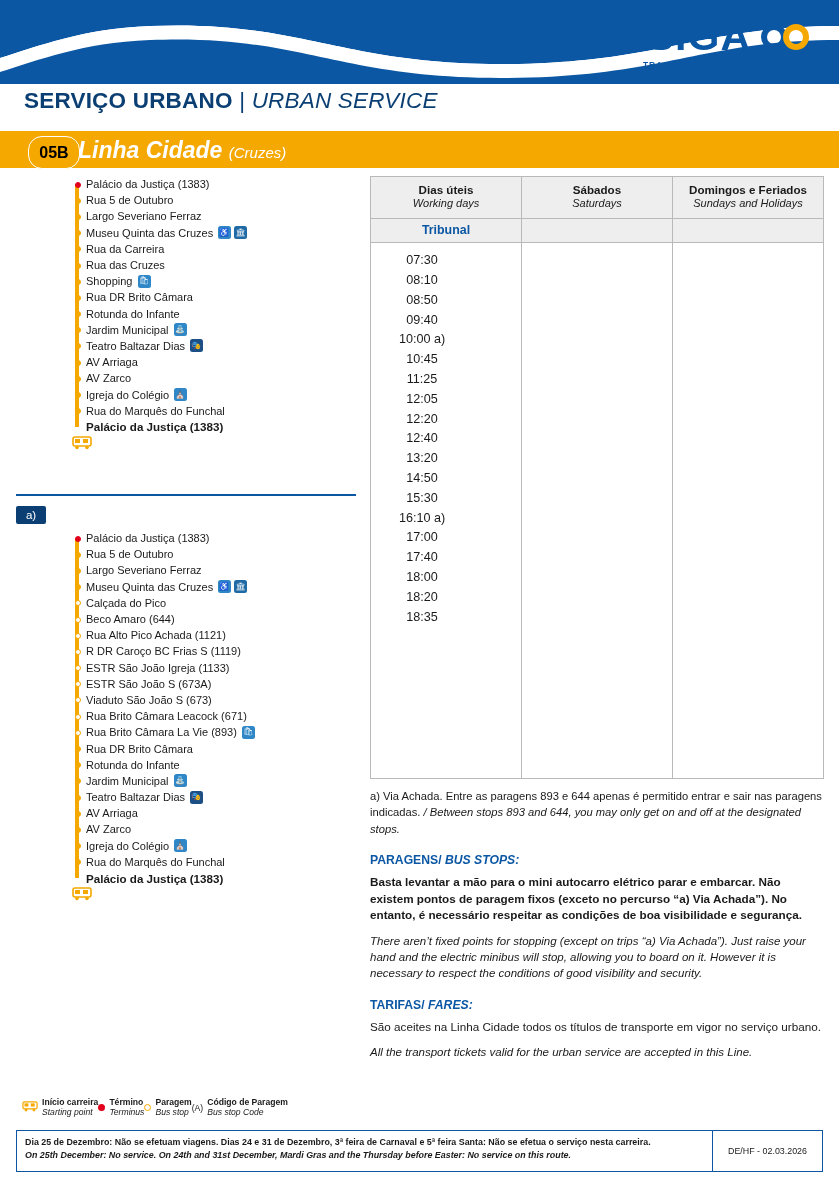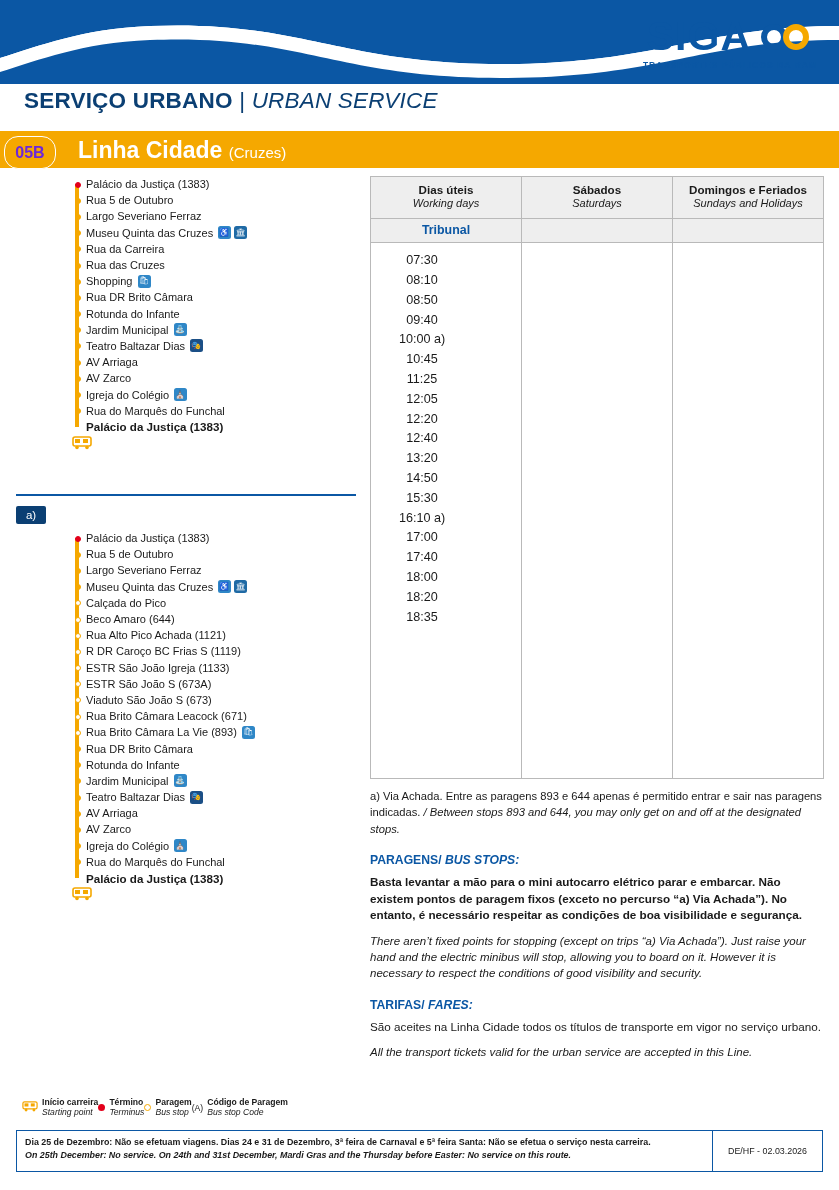--- a/index.html
+++ b/index.html
@@ -52,28 +52,28 @@
   .horarios-logo .hsub1 { font-size:7.6px; font-weight:bold; color:#1a1a1a; letter-spacing:0.4px; margin-top:1px; }
   .horarios-logo .hsub2 { font-size:6.2px; color:#333; letter-spacing:0.5px; margin-top:2px; }
 
   
   .line-bar {
     position:absolute; top:131px; left:0; width:839px; height:37px;
     background:#f5a800;
   }
   .line-bar .line-name {
     position:absolute; left:78px; top:6px;
-    font-size:23px; font-weight:bold; color:#ffffff;
+    font-size:23px; font-weight:bold; color:#ffffff;font-style:italic;
   }
   .line-bar .line-name .sub { font-size:15px; font-weight:normal; }
   .line-badge {
-    position:absolute; top:136px; left:4px;
+    position:absolute; top:136px; left:28px;
     width:52px; height:33px; border-radius:14px;
     border:1.6px solid #ffffff; background:#f5a800;
-    color:#6d28d9; font-size:16px; font-weight:bold;
+    color:#000000; font-size:16px; font-weight:bold;
     display:flex; align-items:center; justify-content:center;
   }
 
   
   .routes { position:absolute; top:176px; left:16px; width:340px; }
   .route-block { position:relative; }
   .route-rule { width:340px; height:2px; background:#0b57a4; margin:0 0 10px 0; }
   .variant-tag {
     width:30px; height:18px; background:#0b3f73; color:#fff;
     font-size:11.5px; display:flex; align-items:center; justify-content:center;

